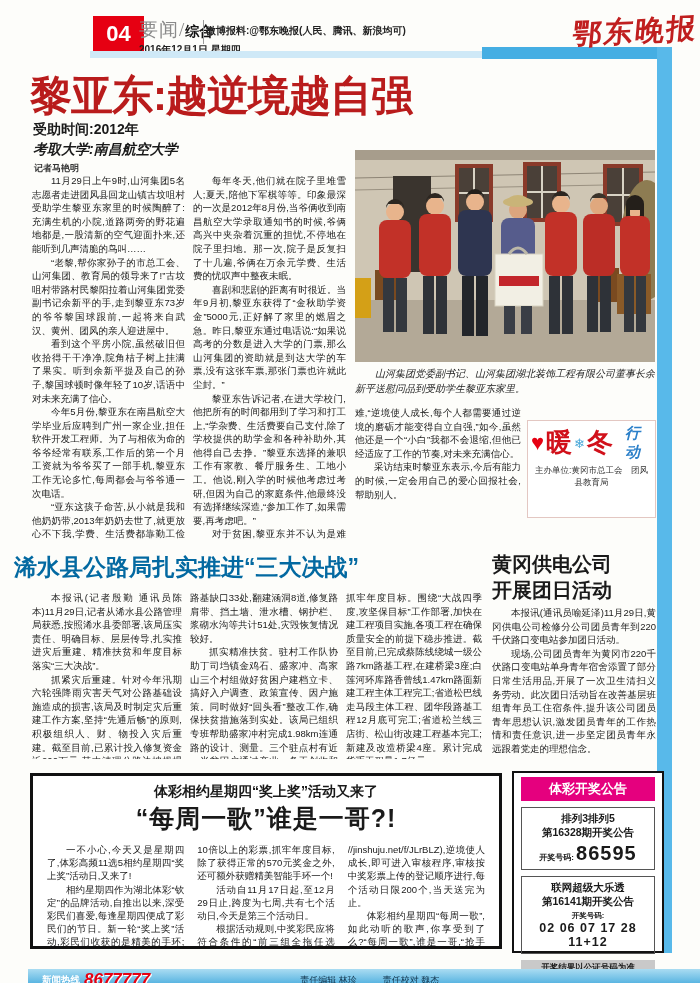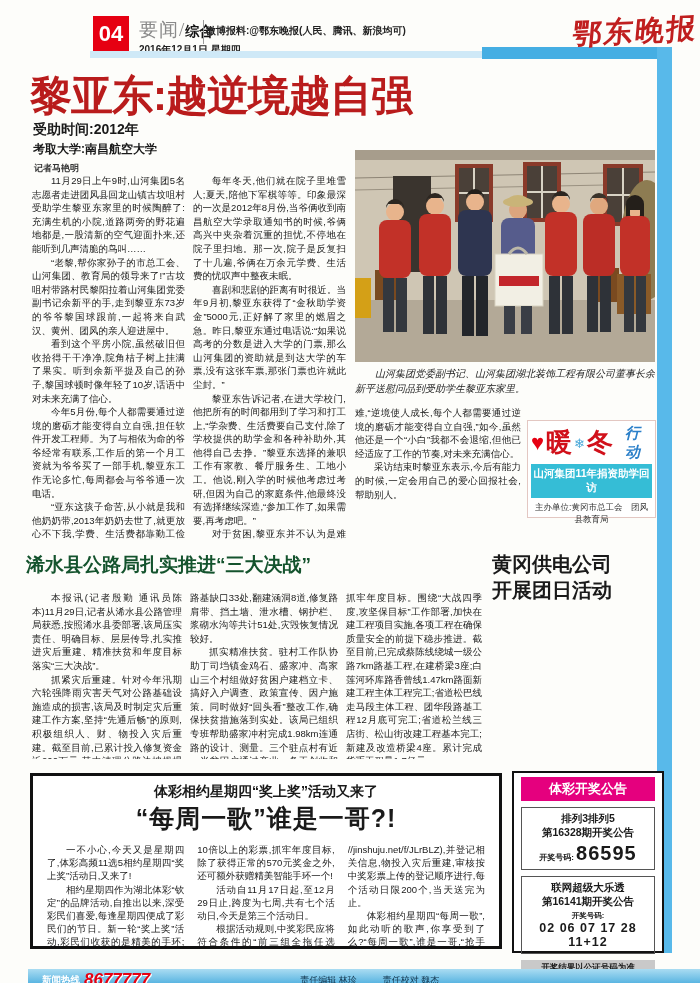--- a/index.html
+++ b/index.html
@@ -1,38 +1,38 @@
 <!DOCTYPE html>
 <html><head>
 <meta charset="utf-8">
 <style>
   html,body{margin:0;padding:0;background:#e8e8e4;}
   .page{position:relative;width:700px;height:983px;background:#fdfdfa;margin:0 auto;
         font-family:"Liberation Sans",sans-serif;color:#1a1a1a;overflow:hidden;}
 
   
-  .pagenum{position:absolute;left:93px;top:16px;width:36px;height:36px;background:#e60012;
+  .pagenum{position:absolute;left:93px;top:16px;width:51px;height:36px;background:#e60012;
            color:#fff;font-size:22px;font-weight:bold;display:flex;align-items:center;justify-content:center;}
   .section{position:absolute;left:139px;top:17px;font-family:"Liberation Serif",serif;}
   .section .lt{font-size:19px;color:#8a8a8a;letter-spacing:1px;}
   .section .bd{font-size:14px;color:#111;font-weight:900;}
   .hdr-divider{position:absolute;left:203px;top:20px;height:24px;border-left:1px solid #9a9a9a;}
   .tipline{position:absolute;left:206px;top:24px;width:270px;font-size:10px;font-weight:bold;color:#222;}
   .dateline{position:absolute;left:139px;top:43px;font-size:10px;font-weight:bold;color:#222;}
   .band-light{position:absolute;left:90px;top:51px;width:392px;height:7px;background:#cfe9f7;}
   .band-dark{position:absolute;left:482px;top:47px;width:190px;height:12px;background:#45aee3;}
   .right-stripe{position:absolute;left:657px;top:47px;width:15px;height:906px;background:#58b9ea;}
   .masthead{position:absolute;left:573px;top:12px;font-family:"DejaVu Serif",serif;font-size:29px;
             font-weight:bold;color:#c01f1f;transform:skewX(-8deg) rotate(-3deg);letter-spacing:2px;}
 
   
   .headline1{position:absolute;left:30px;top:68px;width:500px;font-size:42px;font-weight:900;
              color:#b91c1c;letter-spacing:-1px;font-family:"Liberation Sans",sans-serif;}
   .sub1{position:absolute;left:33px;top:121px;font-size:14px;font-weight:bold;}
-  .sub2{position:absolute;left:33px;top:141px;font-size:12px;font-weight:bold;}
+  .sub2{position:absolute;left:33px;top:141px;font-size:14px;font-weight:bold;font-style:italic;}
   .byline{position:absolute;left:34px;top:162px;font-size:9px;font-weight:bold;color:#333;}
 
   .col{position:absolute;text-align:justify;font-size:9.5px;line-height:13.6px;overflow:hidden;}
   .col p{margin:0;text-indent:2em;}
   .col p.noind{text-indent:0;}
   .c1{left:32px;top:174px;width:153px;height:366px;}
   .c2{left:193px;top:174px;width:153px;height:366px;}
   .c3{left:355px;top:406px;width:166px;height:134px;}
 
   .photo{position:absolute;left:355px;top:150px;width:300px;height:212px;background:#c9c0ae;overflow:hidden;}
@@ -44,21 +44,21 @@
           border:1px solid #e3c7c2;box-sizing:border-box;padding:4px 3px 0;text-align:center;}
   .banner .row1{display:flex;align-items:center;justify-content:center;gap:2px;height:36px;}
   .banner .heart{color:#e60012;font-size:22px;line-height:1;}
   .banner .big{color:#d1101a;font-size:26px;font-weight:900;font-family:"Liberation Serif",serif;line-height:1;}
   .banner .flake{color:#4aa8d8;font-size:13px;line-height:1;}
   .banner .action{color:#2a7fc9;font-size:15px;font-weight:bold;font-style:italic;letter-spacing:2px;}
   .banner .strip{background:#35bdd6;color:#fff;font-size:10.5px;font-weight:bold;padding:3px 0;margin-top:3px;}
   .banner .sponsor{font-size:8.5px;color:#333;margin-top:4px;}
 
   
-  .headline2{position:absolute;left:26px;top:552px;width:470px;font-size:19px;font-weight:900;color:#14532d;}
+  .headline2{position:absolute;left:14px;top:552px;width:470px;font-size:23px;font-weight:900;color:#0369a1;}
   .a2c1{left:32px;top:591px;width:150px;height:168px;}
   .a2c2{left:190px;top:591px;width:148px;height:168px;}
   .a2c3{left:346px;top:591px;width:136px;height:168px;}
 
   
   .headline3{position:absolute;left:492px;top:551px;width:170px;font-size:20px;font-weight:900;line-height:26px;}
   .a3t{left:492px;top:606px;width:164px;height:160px;}
 
   
   .promo{position:absolute;left:30px;top:773px;width:472px;height:176px;border:3px solid #111;
@@ -113,21 +113,21 @@
 
   <div class="headline1">黎亚东:越逆境越自强</div>
   <div class="sub1">受助时间:2012年</div>
   <div class="sub2">考取大学:南昌航空大学</div>
   <div class="byline">记者马艳明</div>
 
   <div class="col c1">
     <p>11月29日上午9时,山河集团5名志愿者走进团风县回龙山镇古坟咀村受助学生黎亚东家里的时候陶醉了:充满生机的小院,道路两旁的野花遍地都是,一股清新的空气迎面扑来,还能听到几声清脆的鸟叫……</p>
     <p>“老黎,帮你家孙子的市总工会、山河集团、教育局的领导来了!”古坟咀村带路村民黎阳拉着山河集团党委副书记余新平的手,走到黎亚东73岁的爷爷黎国球跟前,一起将来自武汉、黄州、团风的亲人迎进屋中。</p>
     <p>看到这个平房小院,虽然破旧但收拾得干干净净,院角桔子树上挂满了果实。听到余新平提及自己的孙子,黎国球顿时像年轻了10岁,话语中对未来充满了信心。</p>
-    <p>今年5月份,每个人都需要通过逆境的磨砺才能变得自立自强,担任软件开发工程师。为了与相依为命的爷爷经常有联系,工作后的第一个月工资就为爷爷买了一部手机,黎亚东工作无论多忙,每周都会与爷爷通一次电话。</p>
+    <p>今年5月份,黎亚东在南昌航空大学毕业后应聘到广州一家企业,担任软件开发工程师。为了与相依为命的爷爷经常有联系,工作后的第一个月工资就为爷爷买了一部手机,黎亚东工作无论多忙,每周都会与爷爷通一次电话。</p>
     <p>“亚东这孩子命苦,从小就是我和他奶奶带,2013年奶奶去世了,就更放心不下我,学费、生活费都靠勤工俭学来挣,还不顾我劝,不过这很大程度是大家的帮助让他学会感恩。”黎国球说,他每天都会把自家小院打扫三遍,因为这个小院有他们爷俩太多的记忆。如</p>
   </div>
   <div class="col c2">
     <p>每年冬天,他们就在院子里堆雪人;夏天,陪他下军棋等等。印象最深的一次是2012年8月份,当爷俩收到南昌航空大学录取通知书的时候,爷俩高兴中夹杂着沉重的担忧,不停地在院子里扫地。那一次,院子是反复扫了十几遍,爷俩在万余元学费、生活费的忧叹声中整夜未眠。</p>
     <p>喜剧和悲剧的距离有时很近。当年9月初,黎亚东获得了“金秋助学资金”5000元,正好解了家里的燃眉之急。昨日,黎亚东通过电话说:“如果说高考的分数是进入大学的门票,那么山河集团的资助就是到达大学的车票,没有这张车票,那张门票也许就此尘封。”</p>
     <p>黎亚东告诉记者,在进大学校门,他把所有的时间都用到了学习和打工上,“学杂费、生活费要自己支付,除了学校提供的助学金和各种补助外,其他得自己去挣。”黎亚东选择的兼职工作有家教、餐厅服务生、工地小工。他说,刚入学的时候他考虑过考研,但因为自己的家庭条件,他最终没有选择继续深造,“参加工作了,如果需要,再考虑吧。”</p>
     <p>对于贫困,黎亚东并不认为是难以逾越的屏障,反倒觉得是一种磨砺,“贫困使我变得更坚强,大风大浪都经历过了,以后不管遇到什么苦难,我都不会退缩,而是第一时间想着如何去解决。”黎亚东说,要用乐观的心态去面对困</p>
   </div>
 
   <div class="photo">
@@ -220,57 +220,60 @@
   </div>
 
   <div class="banner">
     <div class="row1">
       <span class="heart">♥</span>
       <span class="big">暖</span>
       <span class="flake">❄</span>
       <span class="big">冬</span>
       <span class="action">行 动</span>
     </div>
-    <div class="strip">山河集团11年捐资助学回访</div>
     <div class="sponsor">主办单位:黄冈市总工会　团风县教育局</div>
   </div>
 
   <div class="headline2">浠水县公路局扎实推进“三大决战”</div>
   <div class="col a2c1">
     <p>本报讯(记者殷勤 通讯员陈本)11月29日,记者从浠水县公路管理局获悉,按照浠水县委部署,该局压实责任、明确目标、层层传导,扎实推进灾后重建、精准扶贫和年度目标落实“三大决战”。</p>
     <p>抓紧灾后重建。针对今年汛期六轮强降雨灾害天气对公路基础设施造成的损害,该局及时制定灾后重建工作方案,坚持“先通后畅”的原则,积极组织人、财、物投入灾后重建。截至目前,已累计投入修复资金近200万元,其中清理公路边坡坍塌方65处,修补路面坑槽1400㎡,填补</p>
   </div>
   <div class="col a2c2">
     <p class="noind">路基缺口33处,翻建涵洞8道,修复路肩带、挡土墙、泄水槽、钢护栏、浆砌水沟等共计51处,灾毁恢复情况较好。</p>
     <p>抓实精准扶贫。驻村工作队协助丁司垱镇金鸡石、盛家冲、高家山三个村组做好贫困户建档立卡、搞好入户调查、政策宣传、因户施策。同时做好“回头看”整改工作,确保扶贫措施落到实处。该局已组织专班帮助盛家冲村完成1.98km连通路的设计、测量。三个驻点村有近一半贫困户通过产业、务工创收和低保兜底,基本具备脱贫条件。</p>
   </div>
   <div class="col a2c3">
     <p class="noind">抓牢年度目标。围绕“大战四季度,攻坚保目标”工作部署,加快在建工程项目实施,各项工程在确保质量安全的前提下稳步推进。截至目前,已完成蔡陈线绕城一级公路7km路基工程,在建桥梁3座;白莲河环库路香曾线1.47km路面新建工程主体工程完工;省道松巴线走马段主体工程、团华段路基工程12月底可完工;省道松兰线三店街、松山街改建工程基本完工;新建及改造桥梁4座。累计完成货币工程量1.7亿元。</p>
   </div>
 
   <div class="headline3">
     <div>黄冈供电公司</div>
     <div>开展团日活动</div>
+  </div>
+  <div class="col a3t">
+    <p>本报讯(通讯员喻延泽)11月29日,黄冈供电公司检修分公司团员青年到220千伏路口变电站参加团日活动。</p>
+    <p>现场,公司团员青年为黄冈市220千伏路口变电站单身青年宿舍添置了部分日常生活用品,开展了一次卫生清扫义务劳动。此次团日活动旨在改善基层班组青年员工住宿条件,提升该公司团员青年思想认识,激发团员青年的工作热情和责任意识,进一步坚定团员青年永远跟着党走的理想信念。</p>
   </div>
 
   <div class="promo">
     <div class="t1">体彩相约星期四“奖上奖”活动又来了</div>
     <div class="t2">“每周一歌”谁是一哥?!</div>
     <div class="cols">
       <div class="pcol">
         <p>一不小心,今天又是星期四了,体彩高频11选5相约星期四“奖上奖”活动日,又来了!</p>
         <p>相约星期四作为湖北体彩“钦定”的品牌活动,自推出以来,深受彩民们喜爱,每逢星期四便成了彩民们的节日。新一轮“奖上奖”活动,彩民们收获的是精美的手环;凡采用“前三组全拖任选三”投注11选5,且中奖</p>
       </div>
       <div class="pcol">
         <p class="noind">10倍以上的彩票,抓牢年度目标,除了获得正常的570元奖金之外,还可额外获赠精美智能手环一个!</p>
         <p>活动自11月17日起,至12月29日止,跨度为七周,共有七个活动日,今天是第三个活动日。</p>
         <p>根据活动规则,中奖彩民应将符合条件的“前三组全拖任选三”兑过奖的彩票照片,上传到指定网页(https:</p>
       </div>
       <div class="pcol">
-        <p class="noind">//jinshuju.net/f/JLrBLZ),并登记相关信息,物投入灾后重建,审核按中奖彩票上传的登记顺序进行,每个活动日限200个,当天送完为止。</p>
+        <p class="noind">//jinshuju.net/f/JLrBLZ),逆境使人成长,即可进入审核程序,审核按中奖彩票上传的登记顺序进行,每个活动日限200个,当天送完为止。</p>
         <p><span>体彩相约星期四“每周一歌”,如此动听的歌声,你享受到了么?“每周一歌”,谁是一哥,“抢手环”运气哥是你么?快来试试手气!</span>
           </p>
       </div>
     </div>
   </div>
 
   <div class="notice">
     <div class="nhead">体彩开奖公告</div>
     <div class="inbox">
       <div class="l1">排列3排列5</div>

